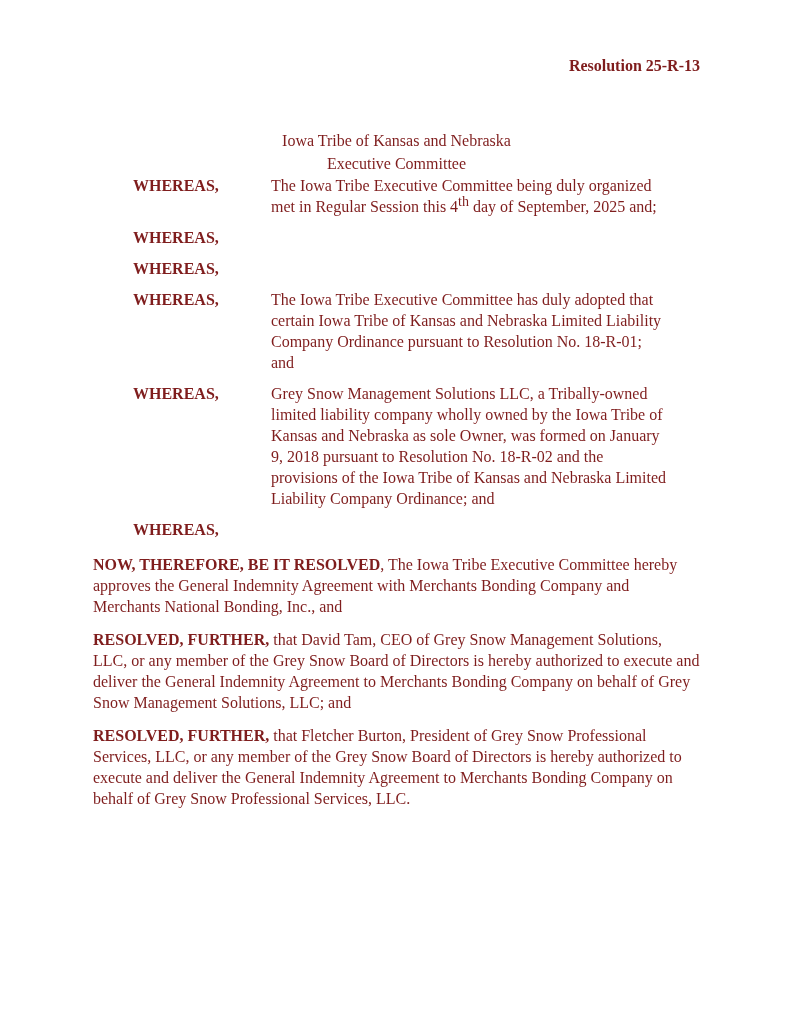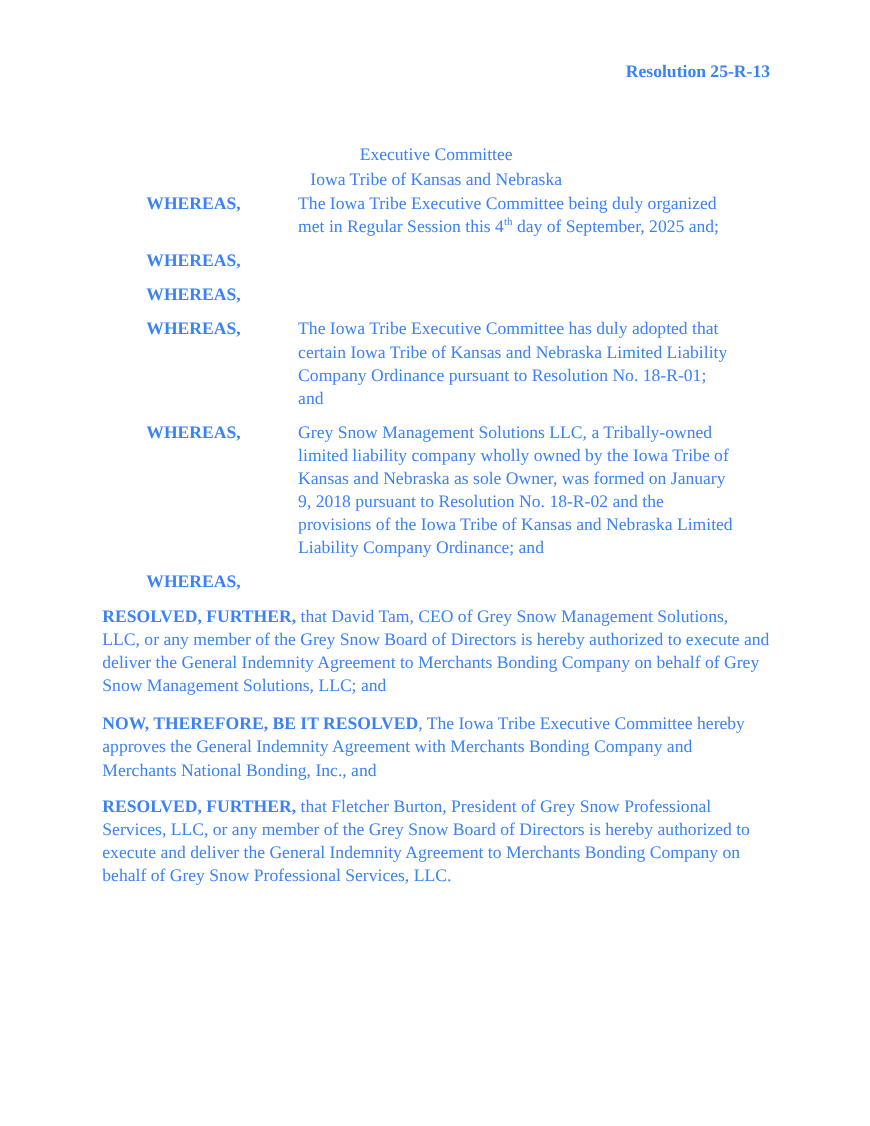--- a/index.html
+++ b/index.html
@@ -6,21 +6,21 @@
     margin: 0;
     padding: 0;
     background: #ffffff;
   }
   .page {
     width: 791px;
     height: 1024px;
     box-sizing: border-box;
     padding: 55px 91px 0 93px;
     background: #ffffff;
-    color: #3b82f6;
+    color: #7f1d1d;
     font-family: "Liberation Serif", "DejaVu Serif", serif;
     font-size: 16px;
     line-height: 21px;
     overflow: hidden;
   }
   .res-no {
     text-align: right;
     font-weight: bold;
     margin-bottom: 53px;
   }
@@ -35,21 +35,21 @@
   }
   .w-label {
     flex: 0 0 138px;
     width: 138px;
     font-weight: bold;
   }
   .w-body {
     width: 398px;
   }
   sup {
-    font-size: 10px;
+    font-size: 14px;
     line-height: 0;
     vertical-align: super;
   }
   .res-para {
     margin: 0 0 12px 0;
     width: 607px;
   }
   .res-para.first {
     margin-top: 14px;
   }
@@ -58,22 +58,22 @@
   }
 </style>
 </head>
 <body>
 
 <div class="page">
 
   <div class="res-no">Resolution 25-R-13</div>
 
   <div class="title-block">
+    <div>Iowa Tribe of Kansas and Nebraska</div>
     <div>Executive Committee</div>
-    <div>Iowa Tribe of Kansas and Nebraska</div>
   </div>
 
   <div>
 
     <div class="w-row">
       <div class="w-label">WHEREAS,</div>
       <div class="w-body">
         <span>The Iowa Tribe Executive Committee being duly organized met in Regular Session this 4</span><sup>th</sup><span> day of September, 2025 and;</span>
       </div>
     </div>
@@ -95,25 +95,25 @@
       <div class="w-label">WHEREAS,</div>
       <div class="w-body">Grey Snow Management Solutions LLC, a Tribally-owned limited liability company wholly owned by the Iowa Tribe of Kansas and Nebraska as sole Owner, was formed on January 9, 2018 pursuant to Resolution No. 18-R-02 and the provisions of the Iowa Tribe of Kansas and Nebraska Limited Liability Company Ordinance; and</div>
     </div>
 
     <div class="w-row">
       <div class="w-label">WHEREAS,</div>
     </div>
 
   </div>
 
+  <p class="res-para first">
+    <b>NOW, THEREFORE, BE IT RESOLVED</b><span>, The Iowa Tribe Executive Committee hereby approves the General Indemnity Agreement with Merchants Bonding Company and Merchants National Bonding, Inc., and</span>
+  </p>
+
   <p class="res-para">
     <b>RESOLVED, FURTHER,</b><span> that David Tam, CEO of Grey Snow Management Solutions, LLC, or any member of the Grey Snow Board of Directors is hereby authorized to execute and deliver the General Indemnity Agreement to Merchants Bonding Company on behalf of Grey Snow Management Solutions, LLC; and</span>
-  </p>
-
-  <p class="res-para first">
-    <b>NOW, THEREFORE, BE IT RESOLVED</b><span>, The Iowa Tribe Executive Committee hereby approves the General Indemnity Agreement with Merchants Bonding Company and Merchants National Bonding, Inc., and</span>
   </p>
 
   <p class="res-para">
     <b>RESOLVED, FURTHER,</b><span> that Fletcher Burton, President of Grey Snow Professional Services, LLC, or any member of the Grey Snow Board of Directors is hereby authorized to execute and deliver the General Indemnity Agreement to Merchants Bonding Company on behalf of Grey Snow Professional Services, LLC.</span>
   </p>
 
 </div>
 
 </body></html>

